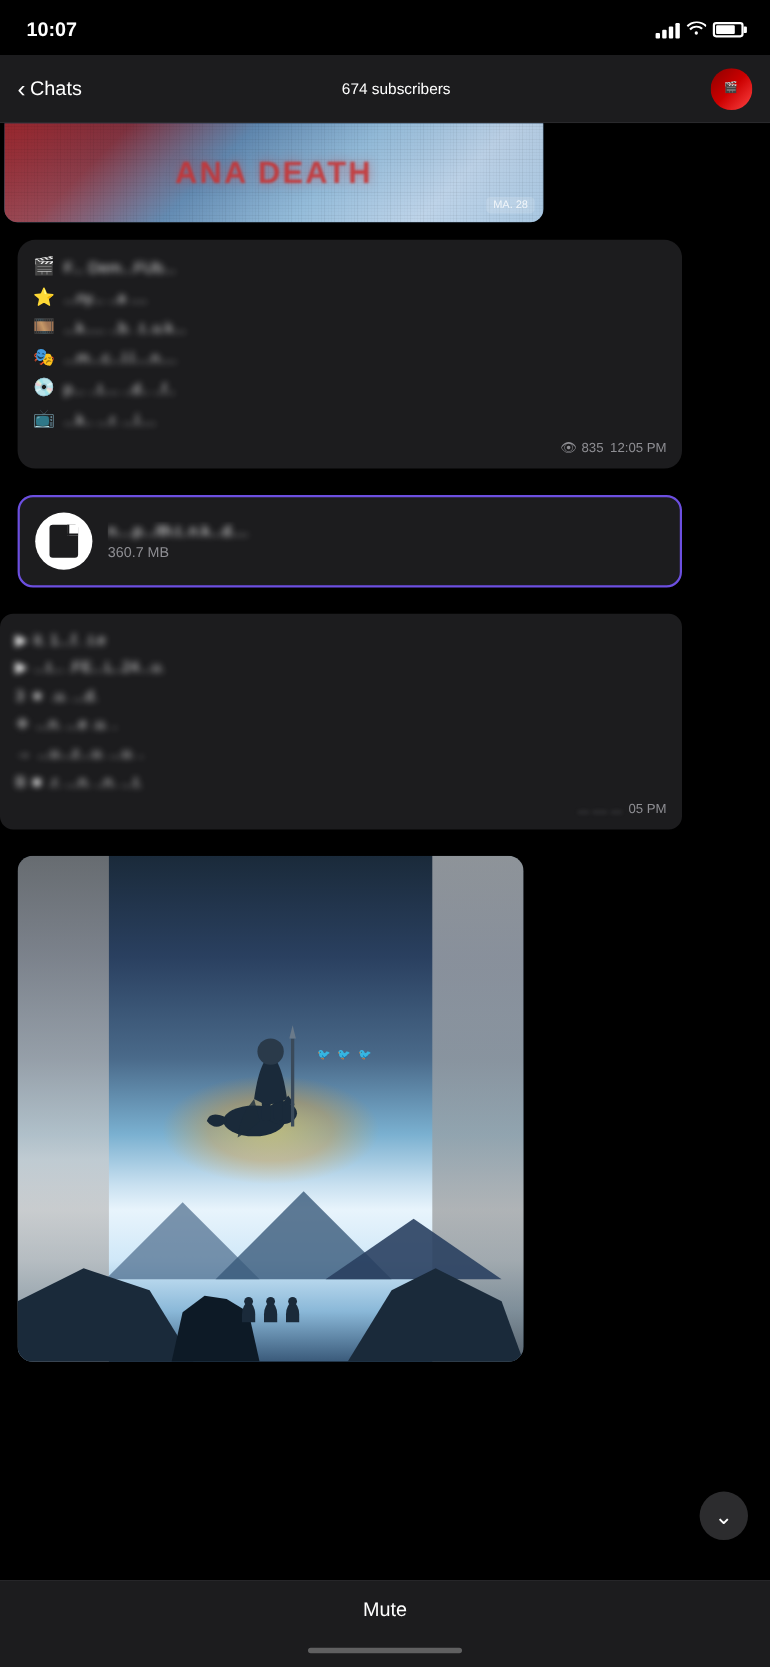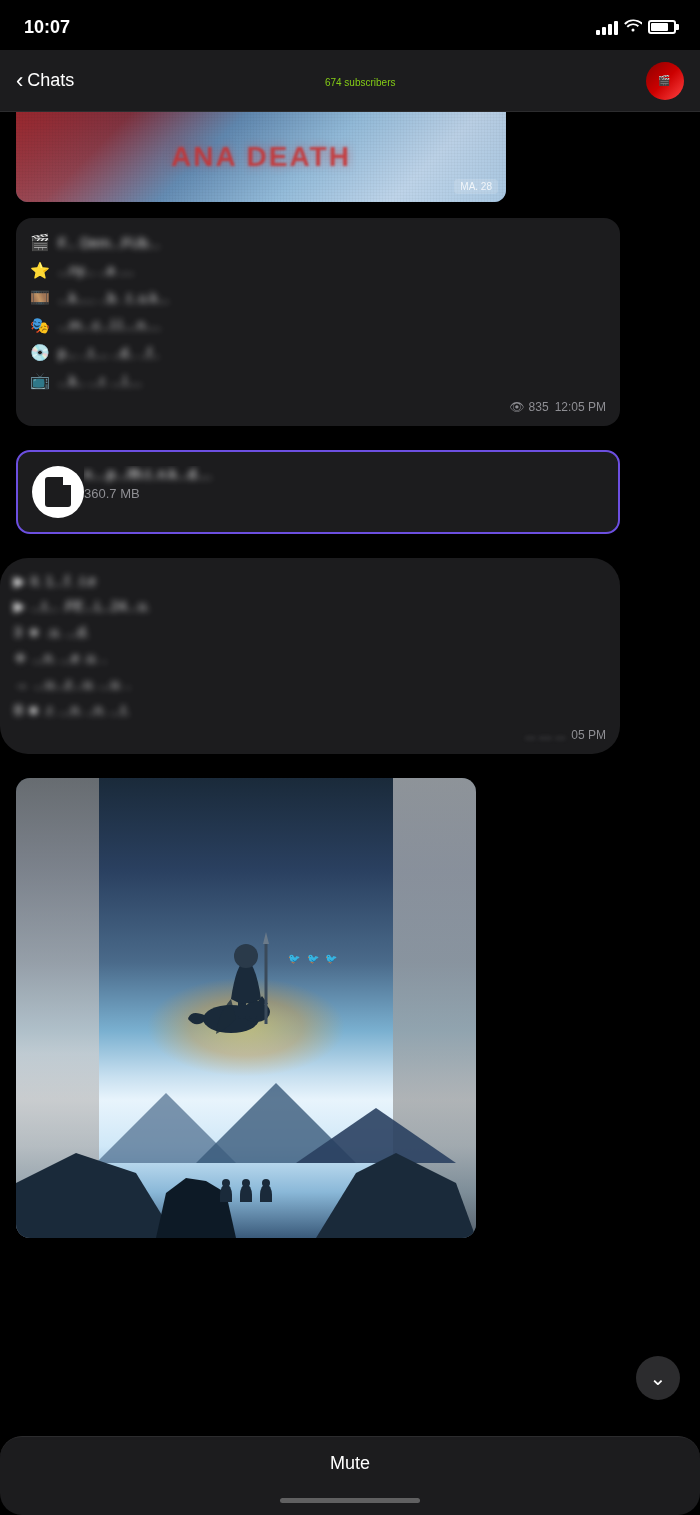--- a/index.html
+++ b/index.html
@@ -103,22 +103,22 @@
       flex: 1;
       margin: 0 16px;
     }
     .nav-title {
       color: #fff;
       font-size: 18px;
       font-weight: 700;
       display: block;
     }
     .nav-subtitle {
-      color: #84cc16;
-      font-size: 10px;
+      color: #ffffff;
+      font-size: 14px;
     }
     .nav-avatar {
       width: 38px;
       height: 38px;
       border-radius: 50%;
       background: #8b0000;
       display: flex;
       align-items: center;
       justify-content: center;
       overflow: hidden;
@@ -146,21 +146,21 @@
       min-height: calc(1515px - 160px);
       display: flex;
       flex-direction: column;
       gap: 0;
     }
 
     
     .msg-image-top {
       width: 490px;
       height: 90px;
-      margin: 0 0 0 16px;
+      margin: 0 0 0 4px;
       border-radius: 0 0 12px 12px;
       overflow: hidden;
       background: linear-gradient(to bottom, #2a4a6b, #6a8faf);
       position: relative;
       text-align: center;
     }
     .msg-image-top-inner {
       width: 100%;
       height: 100%;
       background: 
@@ -254,21 +254,22 @@
     }
 
     
     .msg-file-bubble {
       background: #1c1c1e;
       border: 2px solid #6c4fe0;
       border-radius: 14px;
       margin: 8px 80px 8px 16px;
       padding: 14px;
       display: flex;
-      align-items: flex-start;
+      align-items: center;
+      gap: 14px;
       cursor: pointer;
     }
     .file-icon-circle {
       width: 52px;
       height: 52px;
       border-radius: 50%;
       background: #fff;
       display: flex;
       align-items: center;
       justify-content: center;
@@ -307,21 +308,21 @@
       margin-bottom: 4px;
     }
     .file-size {
       color: #8e8e93;
       font-size: 13px;
     }
 
     
     .msg-info-bubble {
       background: #1c1c1e;
-      border-radius: 28px;
+      border-radius: 12px;
       margin: 8px 80px 8px 0;
       padding: 12px 14px;
       position: relative;
     }
     .msg-info-line {
       color: rgba(255,255,255,0.85);
       font-size: 14px;
       line-height: 1.7;
       filter: blur(3px);
       user-select: none;
@@ -458,21 +459,20 @@
     }
 
     
     .bottom-bar {
       position: fixed;
       bottom: 0;
       left: 0;
       width: 700px;
       background: #1c1c1e;
       border-top: 0.5px solid #2c2c2e;
-      border-radius: 22px;
     }
     .mute-button {
       text-align: center;
       padding: 16px;
       cursor: pointer;
     }
     .mute-label {
       color: #fff;
       font-size: 18px;
       font-weight: 500;

